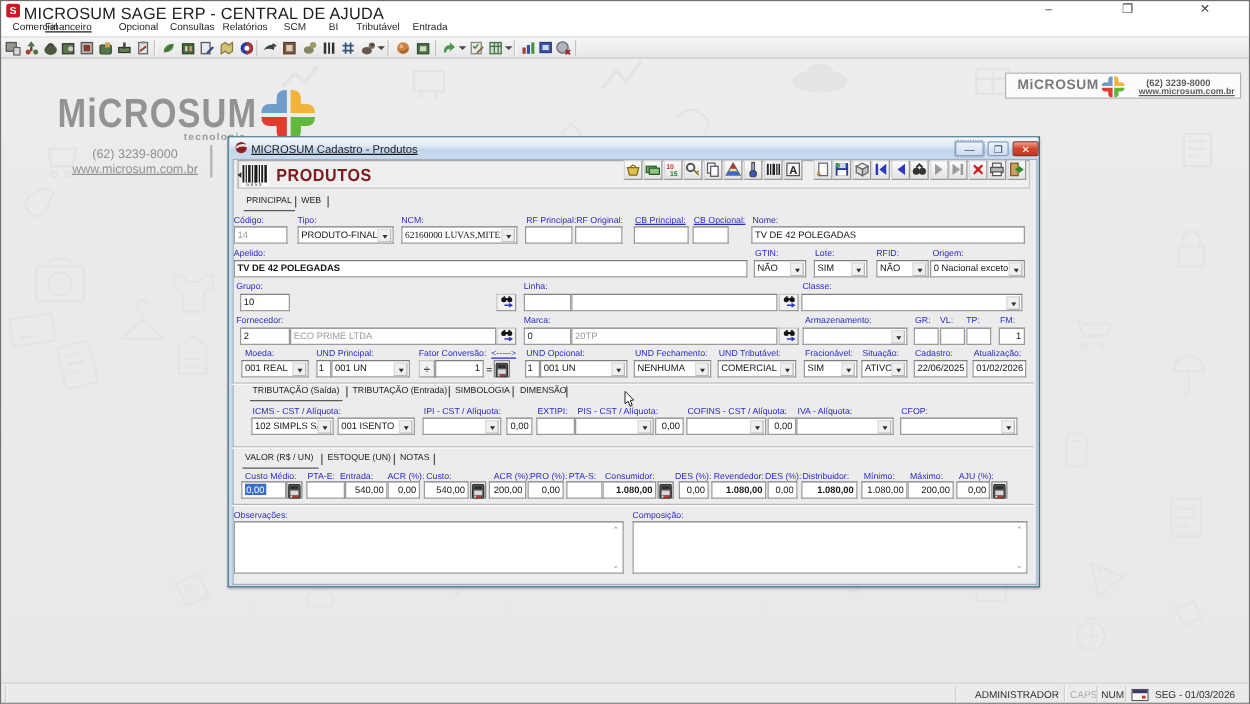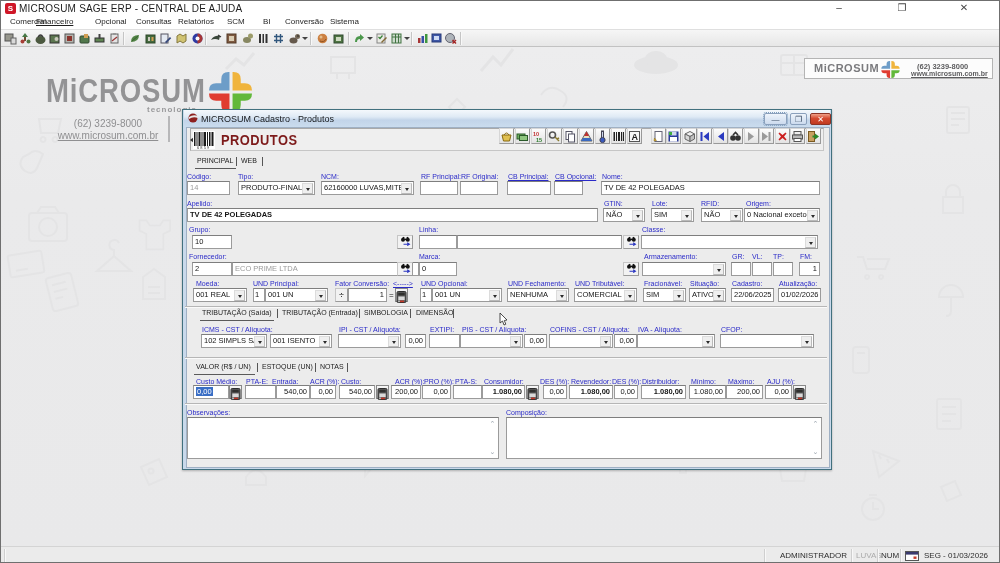--- a/index.html
+++ b/index.html
@@ -1,21 +1,21 @@
 <!DOCTYPE html>
 <html><head>
 <meta charset="utf-8">
 <style>
 * { margin:0; padding:0; box-sizing:border-box; }
 html,body { width:1000px; height:563px; overflow:hidden; }
 body { font-family:"Liberation Sans", sans-serif; background:#eaeaeb; position:relative; border:1px solid #6f6f6f; }
 .abs { position:absolute; }
 
 #tbar { left:0; top:0; width:1000px; height:15px; background:#ffffff; }
-#tbar .ttl { left:18px; top:2px; font-size:10px; color:#1c1c1c; letter-spacing:0.2px; }
+#tbar .ttl { left:18px; top:2px; font-size:13px; color:#1c1c1c; letter-spacing:0.2px; }
 #appico { left:4px; top:2px; width:11px; height:11px; background:#cf1627; border-radius:2px; color:#fff; font-size:8px; font-weight:bold; text-align:center; line-height:11px; }
 .wbtn { top:0px; width:10px; height:13px; font-size:10px; color:#474747; text-align:center; line-height:13px; }
 
 #mbar { left:0; top:15px; width:1000px; height:13px; background:#ffffff; }
 .mi { position:absolute; top:1px; font-size:8px; color:#1e1e1e; }
 
 #tools { left:0; top:28px; filter:saturate(0.8) brightness(0.98); width:1000px; height:18px; background:linear-gradient(#fbfbfb,#ececec); border-top:1px solid #e4e4e4; border-bottom:1px solid #c6c6c6; }
 .ti { position:absolute; top:2px; width:13px; height:13px; }
 .tsep { position:absolute; top:2px; width:1px; height:13px; background:#c9c9c9; box-shadow:1px 0 0 #fdfdfd; }
 .tdd { position:absolute; top:7px; width:0; height:0; border:3px solid transparent; border-top:3px solid #444; }
@@ -33,21 +33,21 @@
 #site1 { left:27px; top:83px; width:160px; text-align:center; font-size:10px; color:#8f8f91; text-decoration:underline; }
 #vline { left:167px; top:69px; width:2px; height:26px; background:#b7b7b9; }
 
 #banner { left:803px; top:11px; width:189px; height:21px; background:#fcfcfc; border:1px solid #b4b4b4; }
 #banner .b1 { left:9px; top:3px; font-size:11px; font-weight:bold; color:#7a7a7d; letter-spacing:0.5px; }
 #banner .b2 { left:112px; top:3px; font-size:7.5px; font-weight:bold; color:#5c5c5e; }
 #banner .b3 { left:106px; top:11px; font-size:7px; font-weight:bold; color:#5c5c5e; text-decoration:underline; }
 
 #win { left:181px; top:62px; width:650px; height:361px; background:#c9d9eb; border:1px solid #41707e; box-shadow:0 1px 2px rgba(0,0,0,0.25); }
 #wtitle { left:1px; top:0px; width:646px; height:17px; background:linear-gradient(#f4f8fc 0%, #dfeaf5 40%, #c2d4e9 60%, #cadcee 100%); }
-#wtitle .wt { left:17px; top:4px; font-size:9px; color:#16191c; }
+#wtitle .wt { left:17px; top:4px; font-size:9px; color:#16191c;text-decoration:underline; }
 #wico { left:4px; top:3px; width:11px; height:10px; }
 .cwb { top:3px; height:12px; border:1px solid #8aa0bc; border-radius:2px; background:linear-gradient(#eef4fb,#ccdbee); }
 #cwclose { background:linear-gradient(#f0a088,#d4492f 45%,#c03a20); border-color:#8c3325; }
 .cwg { position:absolute; font-size:8px; color:#33455e; width:100%; text-align:center; line-height:11px; }
 #wbody { left:3px; top:17px; width:644px; height:341px; background:#ececec; border:1px solid #9fb0c4; }
 #wbody > * { transform:translate(-2px,-3px); }
 
 #hband { left:5px; top:3px; width:634px; height:23px; background:#efefef; border:1px solid #c6c6c6; border-top-color:#a9a9a9; border-left-color:#a9a9a9; }
 #prodttl { left:34px; top:4px; font-size:14px; font-weight:bold; color:#7d1a1a; letter-spacing:0.5px; transform:scaleX(0.92); transform-origin:left top; }
 
@@ -80,22 +80,22 @@
   <div class="abs wbtn" style="left:958px;">✕</div>
 </div>
 <div class="abs" id="mbar">
   <span class="mi" style="left:9px;">Comercial</span>
   <span class="mi" style="left:35px;text-decoration:underline;">Financeiro</span>
   <span class="mi" style="left:94px;">Opcional</span>
   <span class="mi" style="left:135px;">Consultas</span>
   <span class="mi" style="left:177px;">Relatórios</span>
   <span class="mi" style="left:226px;">SCM</span>
   <span class="mi" style="left:262px;">BI</span>
-  <span class="mi" style="left:284px;">Conversão</span>
-  <span class="mi" style="left:329px;">Sistema</span>
+  <span class="mi" style="left:284px;">Tributável</span>
+  <span class="mi" style="left:329px;">Entrada</span>
 </div>
 <div class="abs" id="tools">
 <svg class="ti" style="left:3px" viewBox="0 0 13 13">
       <rect x="1" y="2" width="8" height="7" fill="#9a9a8e" stroke="#555"></rect>
       <rect x="7" y="6" width="5" height="6" fill="#ddd" stroke="#666"></rect>
     </svg>
 <svg class="ti" style="left:18px" viewBox="0 0 13 13">
       <path d="M6 1 l3 4 h-6 z" fill="#3f7f3f"></path>
       <rect x="5" y="5" width="2" height="4" fill="#7a4a2a"></rect>
       <circle cx="3.5" cy="9.5" r="2" fill="#c03a30"></circle>
@@ -423,21 +423,21 @@
       <span class="tabt" style="left:12px; top:32px;">PRINCIPAL</span>
       <div class="tabsep" style="left:51px; top:32px;"></div>
       <span class="tabt" style="left:56px; top:32px;">WEB</span>
       <div class="tabsep" style="left:77px; top:32px;"></div>
       <div class="tabul" style="left:10px; top:43px; width:41px;"></div>
       <span class="lbl" style="left:2px; top:47px;">Código:</span>
       <div class="inp" style="left:2px; top:56px; width:43px;"><span class="dis">14</span></div>
       <span class="lbl" style="left:53px; top:47px;">Tipo:</span>
       <div class="inp" style="left:53px; top:56px; width:77px;">PRODUTO-FINAL<span class="dd"></span></div>
       <span class="lbl" style="left:136px; top:47px;">NCM:</span>
-      <div class="inp" style="left:136px; top:56px; width:93px;">62160000 LUVAS,MITEI<span class="dd"></span></div>
+      <div class="inp" style="left:136px; top:56px; width:93px;font-family:Liberation Serif, serif;">62160000 LUVAS,MITEI<span class="dd"></span></div>
       <span class="lbl" style="left:236px; top:47px;">RF Principal:</span>
       <div class="inp" style="left:235px; top:56px; width:38px;"></div>
       <span class="lbl" style="left:276px; top:47px;">RF Original:</span>
       <div class="inp" style="left:275px; top:56px; width:38px;"></div>
       <span class="lnk" style="left:323px; top:47px;">CB Principal:</span>
       <div class="inp" style="left:322px; top:56px; width:44px;"></div>
       <span class="lnk" style="left:370px; top:47px;">CB Opcional:</span>
       <div class="inp" style="left:369px; top:56px; width:29px;"></div>
       <span class="lbl" style="left:417px; top:47px;">Nome:</span>
       <div class="inp" style="left:416px; top:56px; width:219px;">TV DE 42 POLEGADAS</div>
@@ -469,30 +469,31 @@
             <circle cx="8.8" cy="3.8" r="2" fill="#111"></circle>
             <rect x="5.2" y="2.6" width="2.4" height="1.6" fill="#111"></rect>
             <path d="M4.5 8.2 h5.2 M8.2 6.8 l2.2 1.4 -2.2 1.4" stroke="#2a35c0" stroke-width="1.1" fill="none"></path>
           </svg></div>
       <span class="lbl" style="left:457px; top:100px;">Classe:</span>
       <div class="inp" style="left:456px; top:110px; width:177px;">
           <span class="dd"></span>
         </div>
       <span class="lbl" style="left:4px; top:127px;">Fornecedor:</span>
       <div class="inp" style="left:7px; top:137px; width:40px;">2</div>
-      <div class="inp" style="left:47px; top:137px; width:187px;"><span class="dis">ECO PRIME LTDA</span></div>
+      <div class="inp" style="left:47px; top:137px; width:165px;"><span class="dis">ECO PRIME LTDA</span></div>
       <div class="sbtn" style="left:212px; top:137px;"><svg width="13" height="11" viewBox="0 0 13 11">
             <path d="M3 2 L4.5 0.8 L6 2 z M7 2 L8.5 0.8 L10 2 z" fill="#111"></path>
             <circle cx="4" cy="3.8" r="2" fill="#111"></circle>
             <circle cx="8.8" cy="3.8" r="2" fill="#111"></circle>
             <rect x="5.2" y="2.6" width="2.4" height="1.6" fill="#111"></rect>
             <path d="M4.5 8.2 h5.2 M8.2 6.8 l2.2 1.4 -2.2 1.4" stroke="#2a35c0" stroke-width="1.1" fill="none"></path>
           </svg></div>
       <span class="lbl" style="left:234px; top:127px;">Marca:</span>
       <div class="inp" style="left:234px; top:137px; width:38px;">0</div>
+      <div class="inp" style="left:272px; top:137px; width:165px;"><span class="dis">20TP</span></div>
       <div class="sbtn" style="left:438px; top:137px;"><svg width="13" height="11" viewBox="0 0 13 11">
             <path d="M3 2 L4.5 0.8 L6 2 z M7 2 L8.5 0.8 L10 2 z" fill="#111"></path>
             <circle cx="4" cy="3.8" r="2" fill="#111"></circle>
             <circle cx="8.8" cy="3.8" r="2" fill="#111"></circle>
             <rect x="5.2" y="2.6" width="2.4" height="1.6" fill="#111"></rect>
             <path d="M4.5 8.2 h5.2 M8.2 6.8 l2.2 1.4 -2.2 1.4" stroke="#2a35c0" stroke-width="1.1" fill="none"></path>
           </svg></div>
       <span class="lbl" style="left:459px; top:127px;">Armazenamento:</span>
       <div class="inp" style="left:457px; top:137px; width:84px;">
           <span class="dd"></span>
@@ -665,21 +666,21 @@
           <span class="scb" style="bottom:2px;">⌄</span>
         </div>
     </div>
   </div>
 </div>
 <div class="abs" id="sbar">
   <div class="sdiv" style="left:3px;"></div>
   <div class="sdiv" style="left:763px;"></div>
   <span class="abs" style="left:779px; top:4px;">ADMINISTRADOR</span>
   <div class="sdiv" style="left:850px;"></div>
-  <span class="abs" style="left:855px; top:4px; color:#ababab;">LUVAS</span>
+  <span class="abs" style="left:855px; top:4px; color:#ababab;">CAPS</span>
   <div class="sdiv" style="left:876px;"></div>
   <span class="abs" style="left:880px; top:4px;">NUM</span>
   <div class="sdiv" style="left:899px;"></div>
   <span class="abs" style="left:923px; top:4px;">SEG - 01/03/2026</span>
   <svg class="abs" style="left:904px; top:4px;" width="14" height="10" viewBox="0 0 14 10">
       <rect x="0.5" y="0.5" width="13" height="9" fill="#fdfdfd" stroke="#555"></rect>
       <rect x="1" y="1" width="12" height="2.6" fill="#3a3a6e"></rect>
       <rect x="8.5" y="5.5" width="3" height="2.4" fill="#c43a2a"></rect>
     </svg>
 </div>

